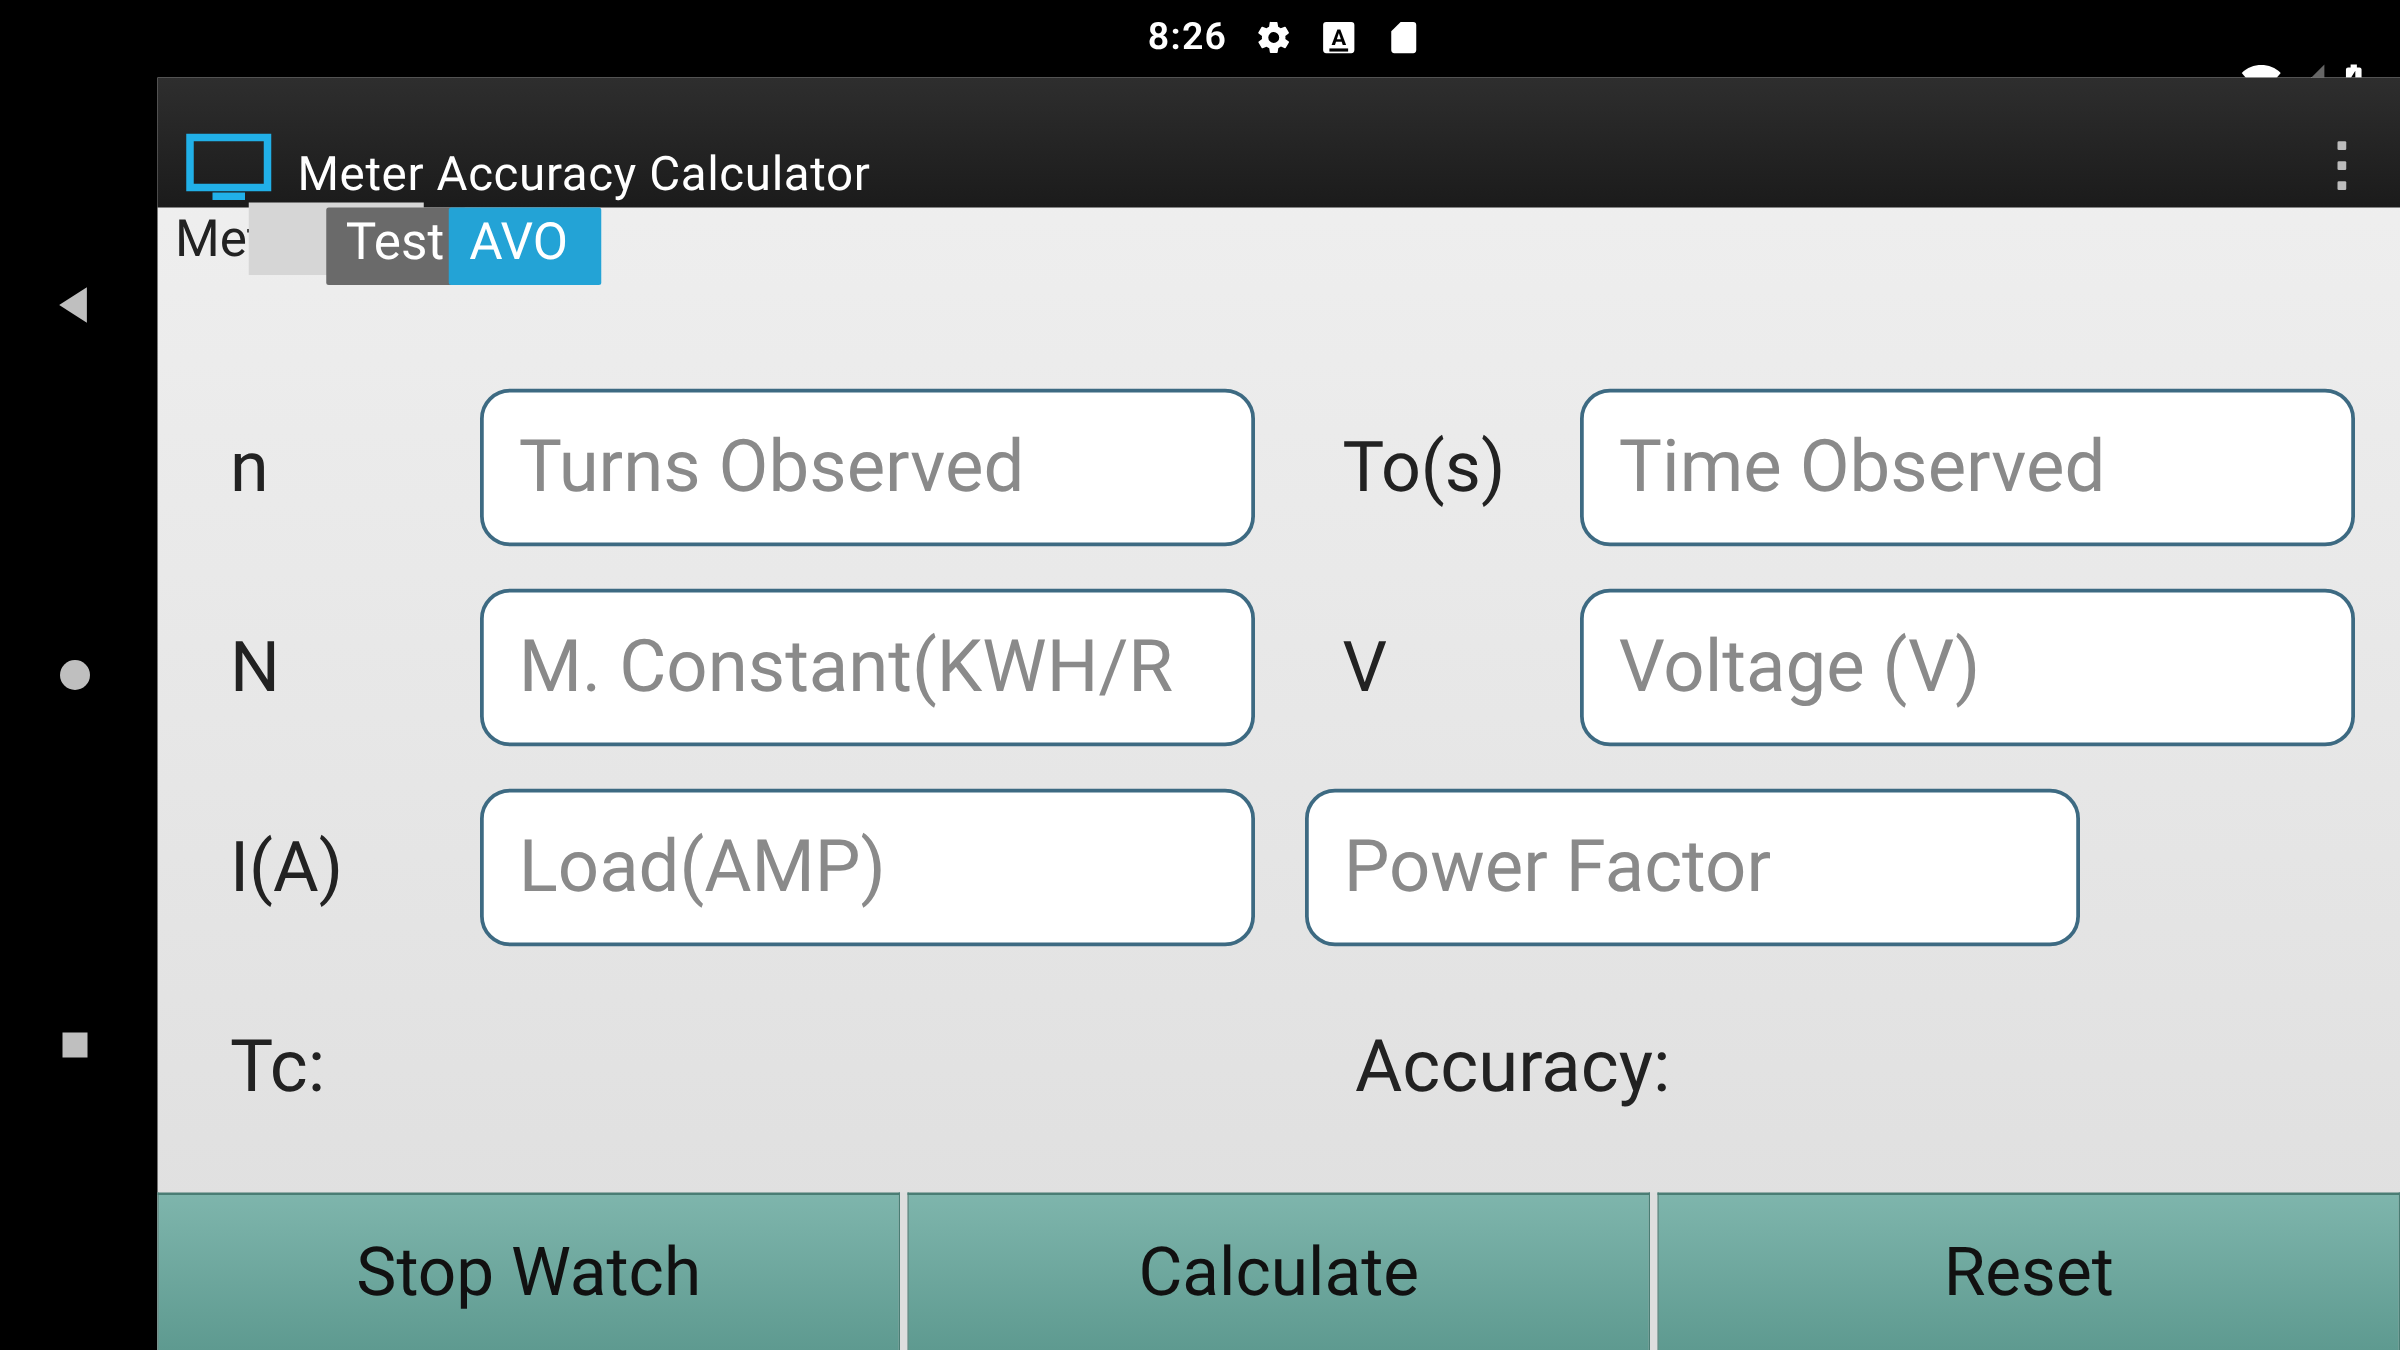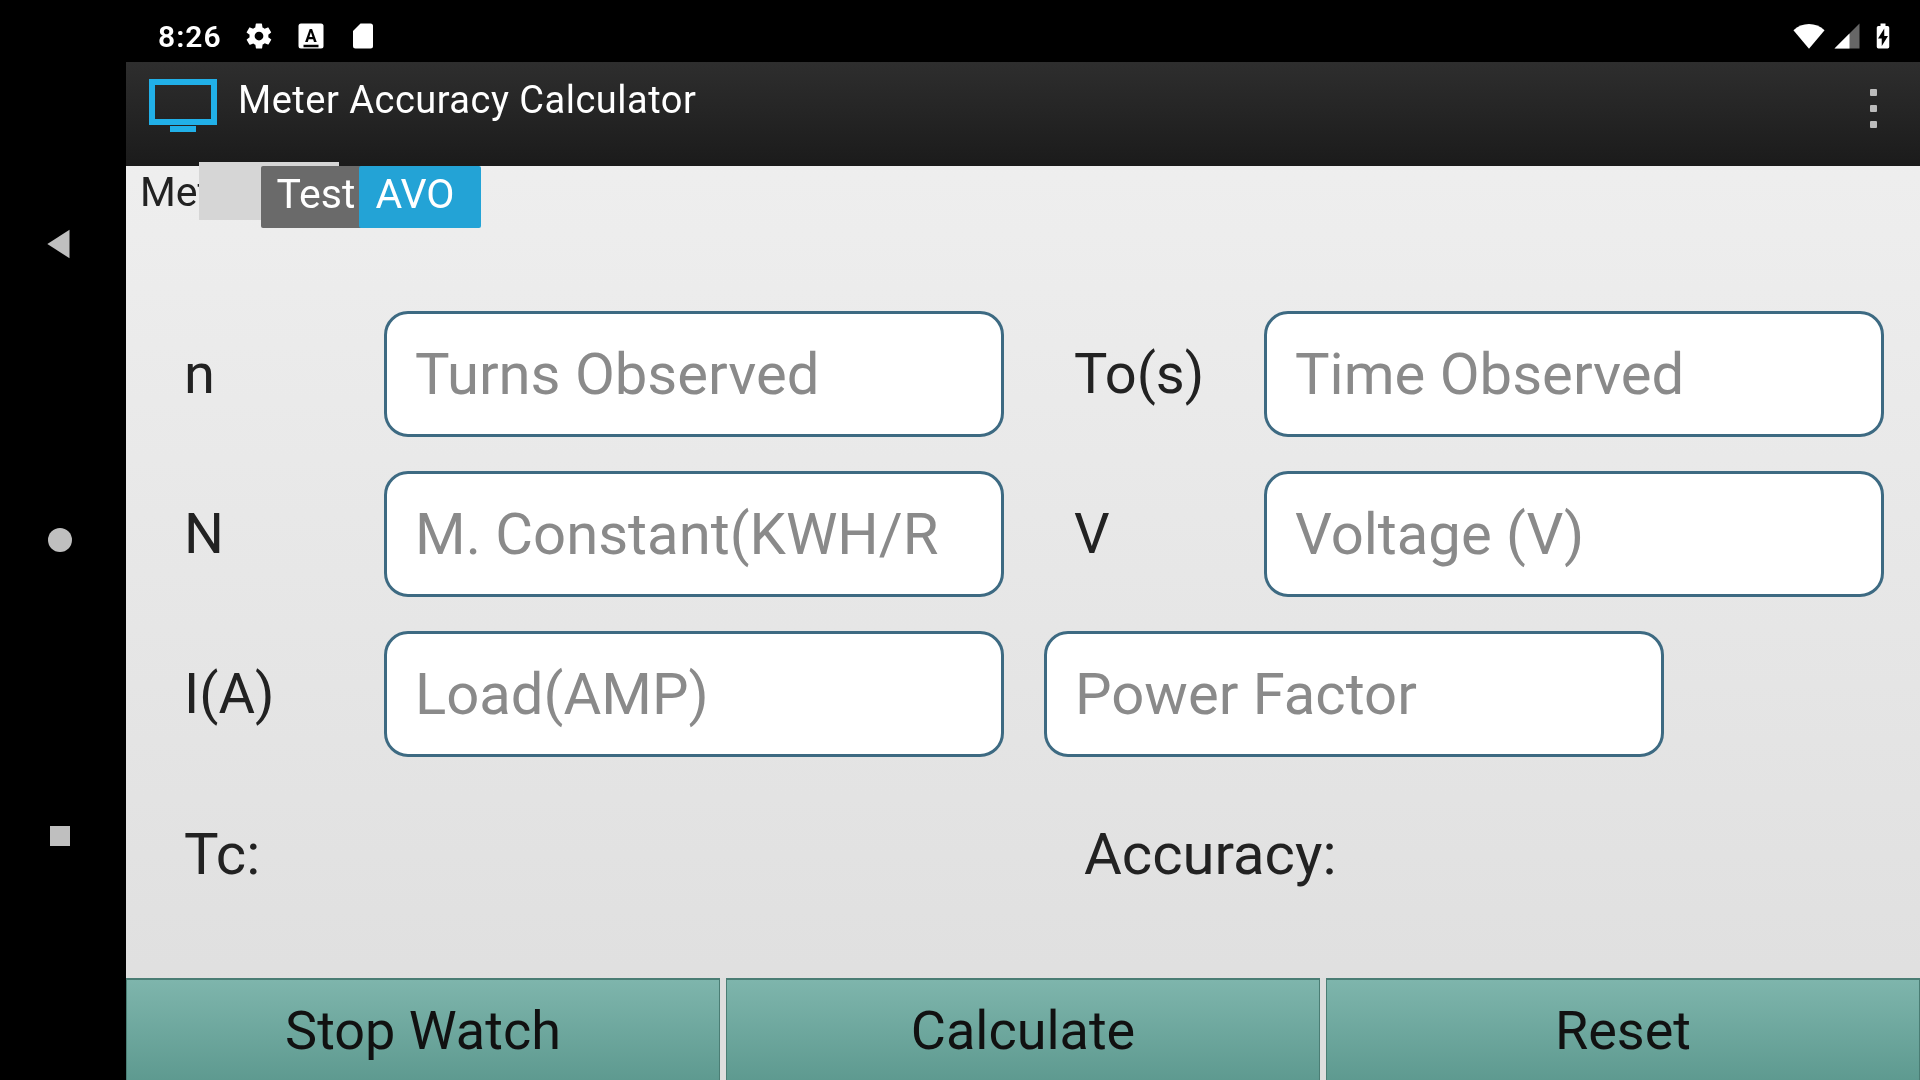--- a/index.html
+++ b/index.html
@@ -15,20 +15,21 @@
 
 .statusbar {
   position: absolute;
   top: 12px; left: 0; right: 0;
   height: 48px;
   color: #fff;
   display: flex;
   align-items: center;
   padding: 0 22px 0 158px;
   font-size: 30px;
+  flex-direction: column;
 }
 .statusbar-left { display: flex; align-items: center; gap: 22px; }
 .statusbar-right { margin-left: auto; display: flex; align-items: center; gap: 6px; }
 .sb-time { font-weight: 600; letter-spacing: 1px; }
 .sb-ic { width: 30px; height: 30px; display: inline-flex; align-items: center; justify-content: center; }
 .sb-ic svg { width: 100%; height: 100%; fill: #fff; }
 .sb-ic.big { width: 34px; height: 34px; }
 
 
 .navkeys {
@@ -52,22 +53,22 @@
   background: linear-gradient(#f0f0f0, #dedede);
   display: flex;
   flex-direction: column;
 }
 
 
 .actionbar {
   height: 104px;
   background: linear-gradient(#2e2e2e, #1b1b1b);
   display: flex;
-  align-items: flex-start;
-  padding: 16px 22px;
+  align-items: flex-end;
+  padding: 4px 22px;
   color: #fff;
 }
 .actionbar .logo { margin-right: 20px; display:flex; }
 .actionbar .title { font-size: 38px; font-weight: 400; letter-spacing: 0.5px; }
 .overflow { margin-left: auto; width: 50px; height: 60px; display:flex; flex-direction:column; align-items:center; justify-content:center; gap:9px; }
 .overflow span { width: 7px; height: 7px; background:#bcbcbc; border-radius:1px; }
 
 
 .tabstrip {
   height: 68px;
@@ -135,21 +136,21 @@
   padding: 0 28px;
 }
 .inp::placeholder { color: #8a8a8a; }
 .lbl-right { padding-left: 30px; }
 
 .result-row { grid-column: 1 / span 4; display: grid; grid-template-columns: 900px 1fr; }
 .result { font-size: 58px; color: #222; }
 
 
 .buttons {
-  height: 102px;
+  height: 126px;
   display: flex;
   gap: 6px;
   background: #dedede;
 }
 .btn {
   flex: 1;
   background: linear-gradient(#7eb5ac, #5e9a90);
   border: none;
   border-top: 2px solid #4a7d74;
   border-left: 1px solid #4a7d74;

